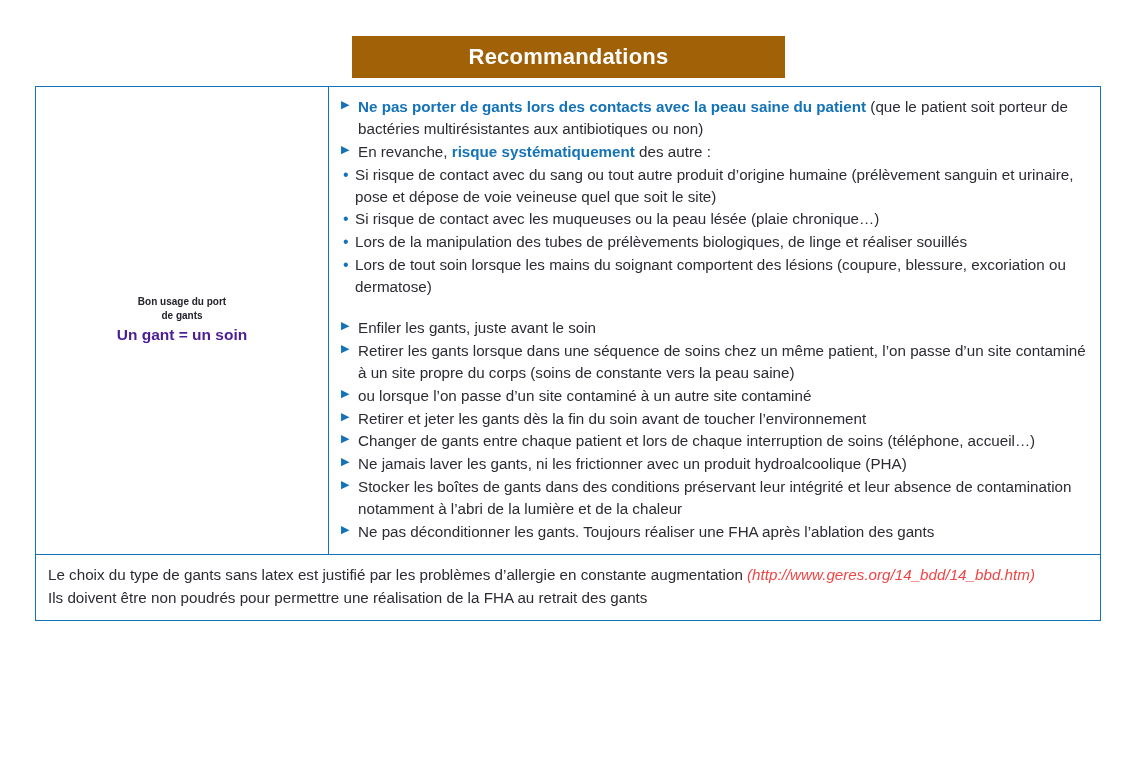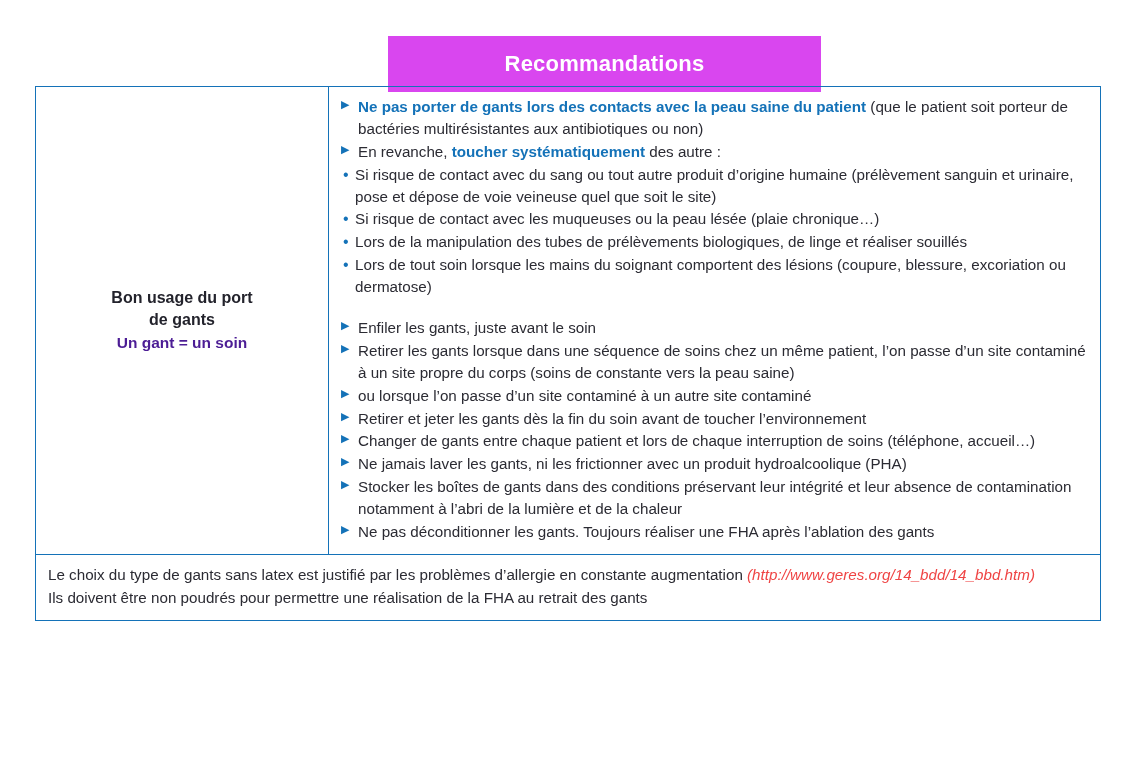--- a/index.html
+++ b/index.html
@@ -22,26 +22,25 @@
     height: 766px;
     box-sizing: border-box;
   }
 
   
   .header-band {
     position: absolute;
     left: 352px;
     top: 36px;
     width: 433px;
-    height: 56px;
-    background: #d946ef;
+    height: 42px;
+    background: #a16207;
     display: flex;
     align-items: center;
     justify-content: center;
-    margin-left: 36px;
   }
   .header-title {
     color: #ffffff;
     font-size: 22px;
     font-weight: bold;
     letter-spacing: 0.2px;
     line-height: 1;
   }
 
   
@@ -74,21 +73,21 @@
     text-align: center;
     padding: 8px 10px;
   }
   .cell-body {
     flex: 1 1 auto;
     box-sizing: border-box;
     padding: 9px 14px 10px 12px;
   }
 
   .label-line {
-    font-size: 16px;
+    font-size: 10px;
     font-weight: bold;
     color: #23232c;
     line-height: 1.42;
   }
   .label-accent {
     font-size: 15.5px;
     font-weight: bold;
     color: #4c1d95;
     line-height: 1.42;
   }
@@ -164,21 +163,21 @@
           <div class="label-line">de gants</div>
           <div class="label-accent">Un gant = un soin</div>
         </div>
         <div class="cell-body">
           <div class="item">
             <span class="marker arrow">▶</span>
             <span class="txt"><span class="b-blue">Ne pas porter de gants lors des contacts avec la peau saine du patient</span><span> (que le patient soit porteur de bactéries multirésistantes aux antibiotiques ou non)</span></span>
           </div>
           <div class="item">
             <span class="marker arrow">▶</span>
-            <span class="txt"><span>En revanche, </span><span class="b-blue">toucher systématiquement</span><span> des autre :</span></span>
+            <span class="txt"><span>En revanche, </span><span class="b-blue">risque systématiquement</span><span> des autre :</span></span>
           </div>
           <div class="item dot-item">
             <span class="marker dot">•</span>
             <span class="txt"><span>Si risque de contact avec du sang ou tout autre produit d’origine humaine (prélèvement sanguin et urinaire, pose et dépose de voie veineuse quel que soit le site)</span></span>
           </div>
           <div class="item dot-item">
             <span class="marker dot">•</span>
             <span class="txt"><span>Si risque de contact avec les muqueuses ou la peau lésée (plaie chronique…)</span></span>
           </div>
           <div class="item dot-item">

